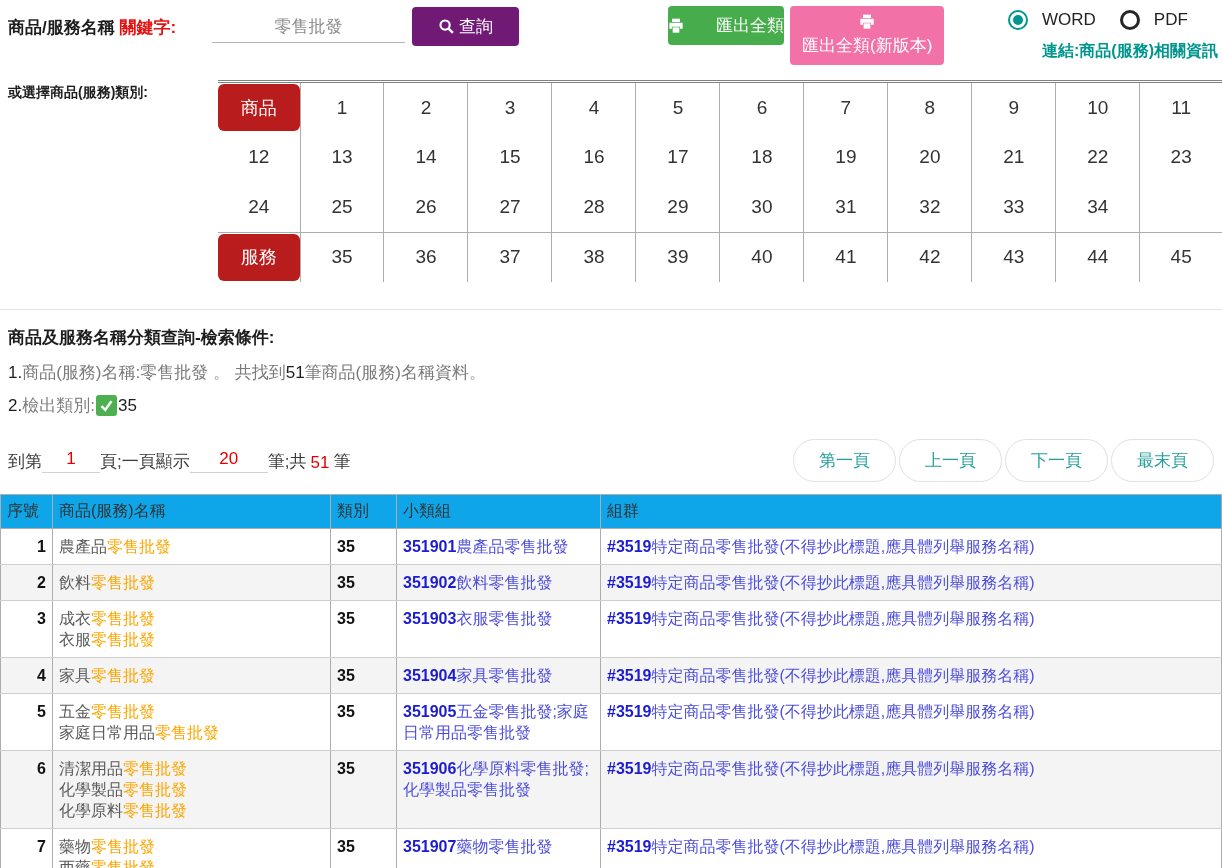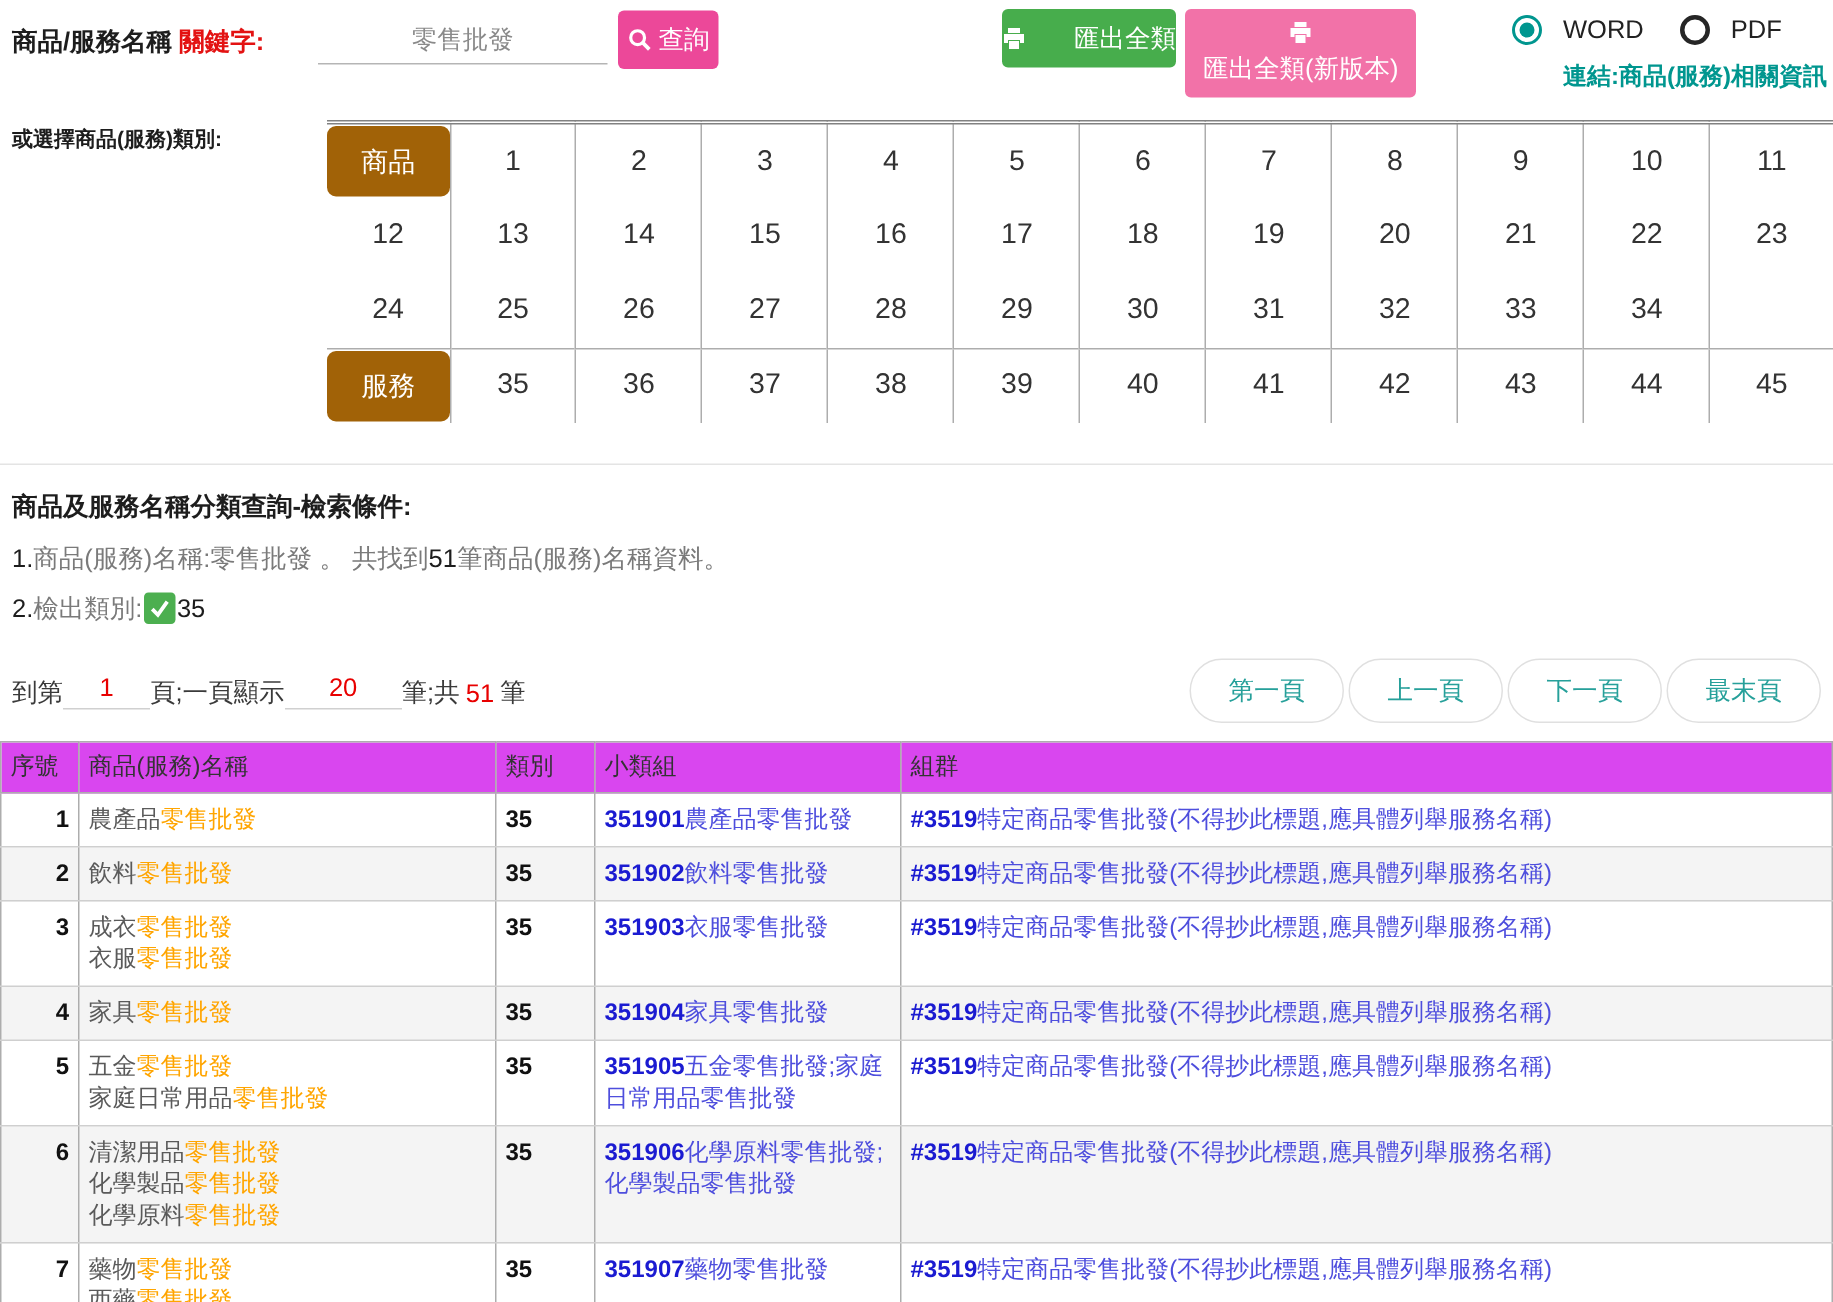--- a/index.html
+++ b/index.html
@@ -14,41 +14,41 @@
   .topbar { position:relative; height:80px; }
   .search-label { position:absolute; left:8px; top:16px; font-size:17px; font-weight:700; color:#1d1d1d; white-space:nowrap; }
   .search-label .red { color:#e31212;margin-top:35px; }
   .kw-input {
     position:absolute; left:212px; top:10px; width:193px; padding:6px 0;
     border:none; border-bottom:1px solid #b5b5b5; background:transparent;
     text-align:center; font-size:17px; color:#8a8a8a; outline:none;
     font-family:inherit;
   }
   .btn { display:inline-flex; align-items:center; gap:4px; border:none; border-radius:4px; color:#fff; font-size:17px; cursor:pointer; font-family:inherit; }
-  .btn-search { position:absolute; left:412px; top:7px; background:#ec4899; padding:8px 6px; }
+  .btn-search { position:absolute; left:412px; top:7px; background:#701a75; padding:8px 26px; }
   .btn-export { position:absolute; left:668px; top:6px; background:#47ad4c; padding:8px 0;gap:32px; }
   .btn-export-new { position:absolute; left:790px; top:6px; background:#f272a8; padding:8px 12px;flex-direction:column; }
   .radio-group { position:absolute; left:1008px; top:10px; display:flex; align-items:center; font-size:17px; color:#222; }
   .radio { width:20px; height:20px; border-radius:50%; display:inline-block; position:relative; cursor:pointer; }
   .radio.sel { border:2px solid #00968f; }
   .radio.sel::after { content:""; position:absolute; left:3px; top:3px; right:3px; bottom:3px; background:#00968f; border-radius:50%; }
   .radio.unsel { border:3px solid #262626; }
   .radio-label { margin:0 24px 0 14px; }
   .radio-label.last { margin-right:0; }
   .related-link { position:absolute; right:4px; top:41px; font-size:16px; font-weight:700; color:#00968f; text-decoration:none; cursor:pointer; }
 
   
   .grid-section { display:flex; }
   .grid-label { width:218px; padding:2px 14px 0 8px; font-size:14px; font-weight:700; color:#1d1d1d; line-height:1.5; }
   .class-table { flex:1; border-collapse:collapse; table-layout:fixed; border-top:3px double #818181; }
   .class-table td { height:50px; text-align:center; vertical-align:middle; font-size:19px; color:#333; border-left:1px solid #adadad; padding:0; }
   .class-table td:first-child { border-left:none; }
   .class-table tr.service-row td { border-top:1px solid #adadad; }
   .class-header-btn {
-    width:100%; height:47px; margin:1px 0; background:#a16207; color:#fff;
+    width:100%; height:47px; margin:1px 0; background:#b91c1c; color:#fff;
     border-radius:6px; display:flex; align-items:center; justify-content:center;
     font-size:18px; cursor:pointer;
   }
   .num-cell { cursor:pointer; }
 
   
   .divider { border:none; border-top:1px solid #e4e4e4; margin:27px 0 0; }
   .criteria { padding:16px 8px 0; }
   .criteria-title { font-size:17px; font-weight:700; color:#1d1d1d; margin:0 0 12px; }
   .crit-line { font-size:17px; color:#7a7a7a; margin:0 0 10px; display:flex; align-items:center; flex-wrap:wrap; }
@@ -61,21 +61,21 @@
   .pager-left { font-size:17px; color:#3a3a3a; display:flex; align-items:flex-end; white-space:pre; }
   .page-input { width:58px; border:none; border-bottom:1px solid #d0d0d0; background:transparent; text-align:center; font-size:17px; color:#e80000; outline:none; padding:0 0 3px; font-family:inherit; }
   .page-input.wide { width:78px; }
   .count-red { color:#e80000; padding:0 4px; }
   .pager-buttons { margin-left:auto; display:flex; gap:3px; }
   .pg-btn { background:#fff; border:1px solid #e0e0e0; border-radius:22px; color:#26a09a; font-size:17px; padding:9px 25px; cursor:pointer; font-family:inherit; }
 
   
   .results { width:100%; border-collapse:collapse; table-layout:fixed; margin-top:2px; }
   .results th {
-    background:#d946ef; border:1px solid #adadad; font-weight:400; text-align:left;
+    background:#0ea5e9; border:1px solid #adadad; font-weight:400; text-align:left;
     font-size:16px; padding:6px; color:#333;margin-left:10px;
   }
   .results td {
     border-left:1px solid #adadad; border-right:1px solid #adadad; border-bottom:1px solid #cfcfcf;
     padding:7px 6px; font-size:16px; vertical-align:top; line-height:21px;
   }
   .results tr.even { background:#f4f4f4; }
   .c-no { text-align:right; font-weight:700; color:#111; }
   .c-class { font-weight:700; color:#111; }
   .name-pre { color:#5a5a5a; }

